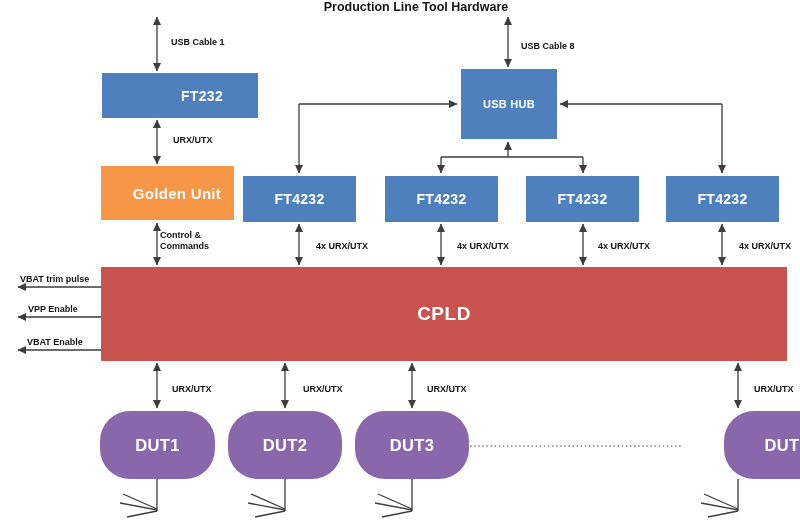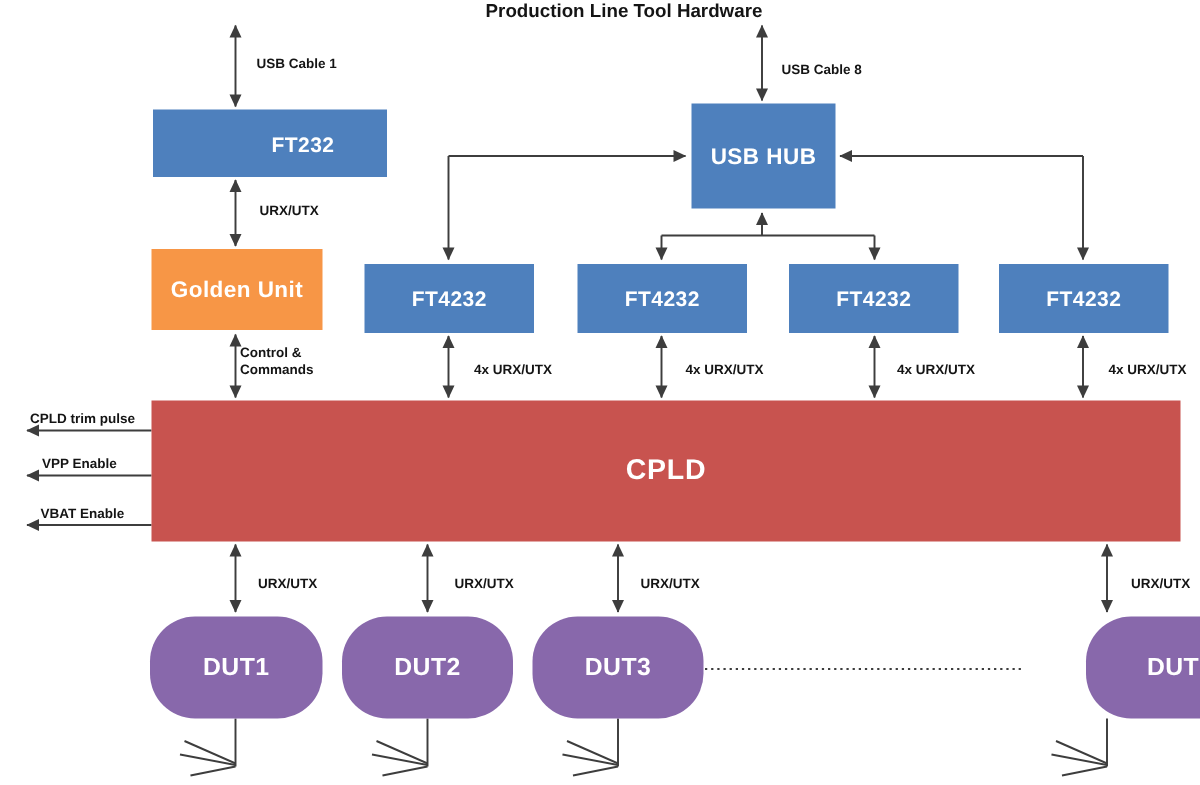--- a/index.html
+++ b/index.html
@@ -13,21 +13,21 @@
   #ah path{fill:var(--line,#3d3d3d);}
   .block{
     position:absolute;display:flex;align-items:center;justify-content:center;
     color:var(--box_text,#fff);font-weight:bold;font-size:14px;letter-spacing:.3px;
   }
   .b-blue{background:var(--blue,#4e80bd);}
   .b-orange{background:var(--orange,#f79646);}
   .b-red{background:var(--red,#c8534f);}
   .b-purple{background:var(--purple,#8868ab);border-radius:30px;}
   .golden{font-size:15px;}
-  .hub{font-size:15px;}
+  .hub{font-size:11px;}
   .cpld{font-size:19px;letter-spacing:.5px;}
   .dut{font-size:16.5px;}
   .lbl{
     position:absolute;font-weight:bold;font-size:9px;line-height:1.22;
     color:var(--label,#141414);white-space:nowrap;
   }
   .title{left:0;top:2;width:800px;text-align:center;font-size:12.5px;white-space:normal;padding-left:16px;}
   .multiline{white-space:pre-line;}
 </style>
 </head>
@@ -99,21 +99,21 @@
       <line x1="738" y1="479" x2="738" y2="511"></line>
       <line x1="738" y1="509" x2="704" y2="494"></line>
       <line x1="738" y1="510" x2="701" y2="503"></line>
       <line x1="738" y1="511" x2="708" y2="517"></line>
     </g>
   </svg>
 
   <div class="lbl title">Production Line Tool Hardware</div>
 
   <div class="block b-blue" style="left:102px;top:73px;width:112px;height:45px;padding-left:44px;">FT232</div>
-  <div class="block b-orange golden" style="left:101px;top:166px;width:114px;height:54px;">Golden Unit</div>
+  <div class="block b-orange golden" style="left:101px;top:166px;width:114px;height:54px;padding-left:19px;">Golden Unit</div>
   <div class="block b-blue hub" style="left:461px;top:69px;width:96px;height:70px;">USB HUB</div>
 
   <div class="block b-blue" style="left:243px;top:176px;width:113px;height:46px;">FT4232</div>
   <div class="block b-blue" style="left:385px;top:176px;width:113px;height:46px;">FT4232</div>
   <div class="block b-blue" style="left:526px;top:176px;width:113px;height:46px;">FT4232</div>
   <div class="block b-blue" style="left:666px;top:176px;width:113px;height:46px;">FT4232</div>
 
   <div class="block b-red cpld" style="left:101px;top:267px;width:686px;height:94px;">CPLD</div>
 
   <div class="block b-purple dut" style="left:100px;top:411px;width:115px;height:68px;">DUT1</div>
@@ -125,21 +125,21 @@
   <div class="lbl" style="left:521px;top:41px;">USB Cable 8</div>
   <div class="lbl" style="left:173px;top:135px;">URX/UTX</div>
   <div class="lbl multiline" style="left:160px;top:230px;width:68px;">Control &amp;
 Commands</div>
 
   <div class="lbl" style="left:316px;top:241px;">4x URX/UTX</div>
   <div class="lbl" style="left:457px;top:241px;">4x URX/UTX</div>
   <div class="lbl" style="left:598px;top:241px;">4x URX/UTX</div>
   <div class="lbl" style="left:739px;top:241px;">4x URX/UTX</div>
 
-  <div class="lbl" style="left:20px;top:274px;">CPLD trim pulse</div>
+  <div class="lbl" style="left:20px;top:274px;">VBAT trim pulse</div>
   <div class="lbl" style="left:28px;top:304px;">VPP Enable</div>
   <div class="lbl" style="left:27px;top:337px;">VBAT Enable</div>
 
   <div class="lbl" style="left:172px;top:384px;">URX/UTX</div>
   <div class="lbl" style="left:303px;top:384px;">URX/UTX</div>
   <div class="lbl" style="left:427px;top:384px;">URX/UTX</div>
   <div class="lbl" style="left:754px;top:384px;">URX/UTX</div>
 
 </div>
 

